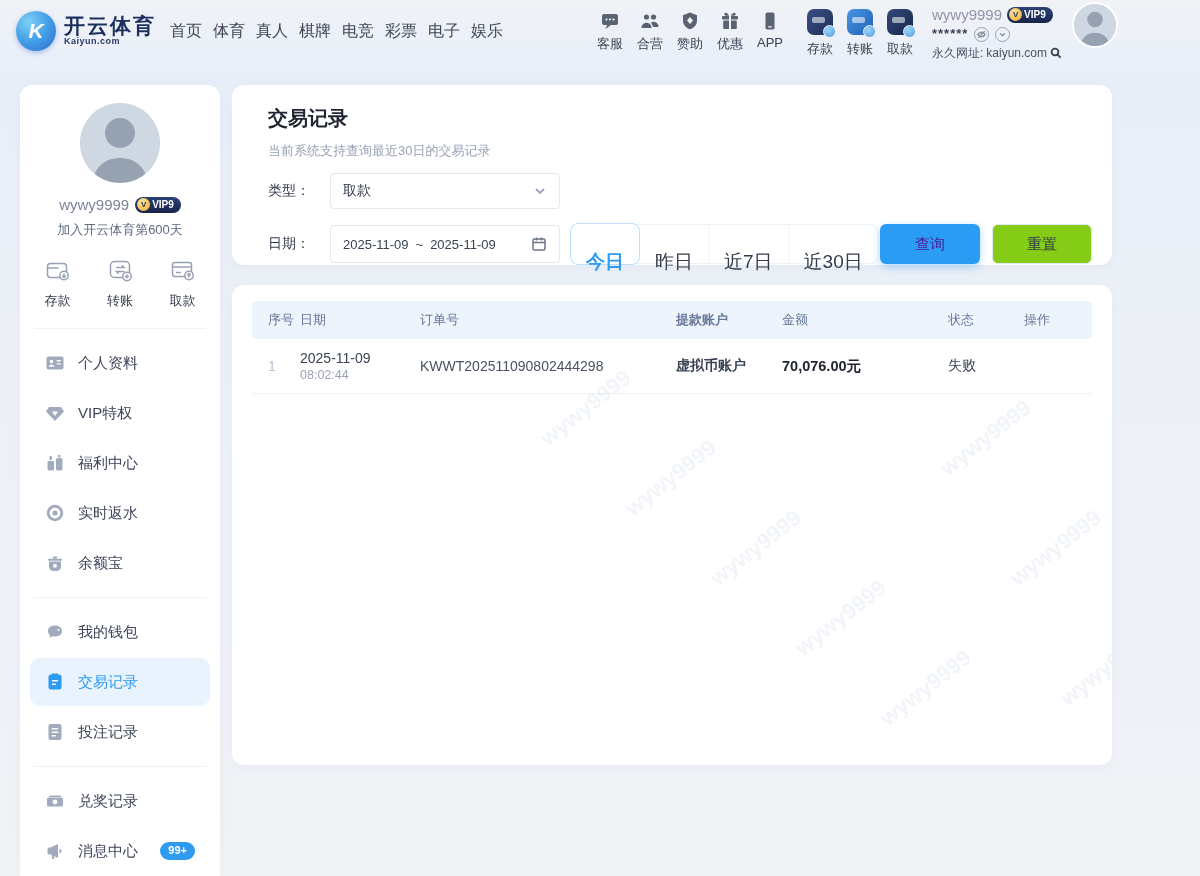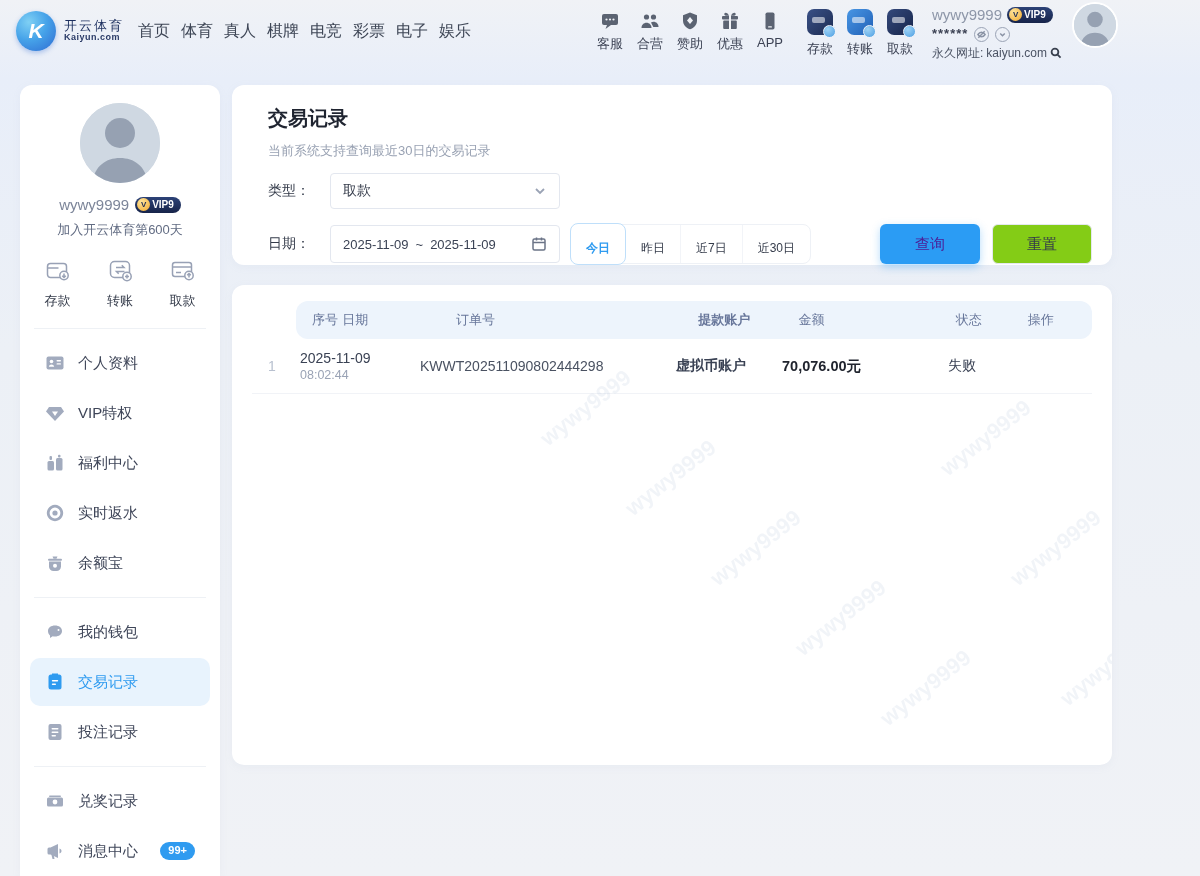--- a/index.html
+++ b/index.html
@@ -21,21 +21,21 @@
   }
   .logo{ display:flex; align-items:center; gap:8px; }
   .logo-circle{
     width:40px; height:40px; border-radius:50%;
     background:radial-gradient(circle at 32% 28%,#7fd0f4 0%,#46a3e9 45%,#2e6ad2 100%);
     color:#fff; display:flex; align-items:center; justify-content:center;
     font-size:21px; font-weight:800; font-style:italic;
     box-shadow:0 2px 5px rgba(46,106,210,.35);
   }
   .logo-text{ line-height:1.05; }
-  .logo-cn{ font-size:13px; font-weight:400; color:#1c2f5e; letter-spacing:2px; }
+  .logo-cn{ font-size:21px; font-weight:700; color:#1c2f5e; letter-spacing:2px; }
   .logo-en{ font-size:9px; font-weight:700; color:#2a3a66; letter-spacing:.5px; }
 
   .main-nav{ display:flex; gap:11px; margin-left:14px; }
   .main-nav a{ font-size:16px; color:#3e4656; text-decoration:none; }
 
   .top-right{ margin-left:auto; display:flex; align-items:flex-start; }
   .ql-group{ display:flex; }
   .ql{ width:40px; display:flex; flex-direction:column; align-items:center; gap:4px; padding-top:9px; cursor:pointer; }
   .ql svg{ width:20px; height:20px; fill:#5b6372; }
   .ql .lbl{ font-size:13px; color:#3c4254; white-space:nowrap; }
@@ -129,42 +129,42 @@
 
   .row-date{ display:flex; align-items:center; margin-top:15px; }
   .date-input{
     width:230px; height:38px; border:1px solid #e3e7ef; border-radius:4px; background:#fff;
     display:flex; align-items:center; gap:7px; padding:0 12px; font-size:13px; color:#3a4254; cursor:pointer;
   }
   .date-input svg{ margin-left:auto; width:16px; height:16px; stroke:#6b7487; fill:none; stroke-width:1.5; }
 
   .ranges{ display:flex; align-items:center; margin-left:10px; height:40px;
     border:1px solid #eef1f6; border-radius:8px; background:#fff; }
-  .range{ padding:4px 15px; font-size:12px; color:#343b4a; line-height:38px; height:38px;
+  .range{ padding:18px 15px; font-size:19px; color:#343b4a; line-height:38px; height:38px;
     border-right:1px solid #f2f4f8; cursor:pointer; white-space:nowrap; }
   .range:last-child{ border-right:none; }
   .range.active{
     border:1px solid #bfdffa; border-radius:8px; color:#2f9bf0; font-weight:600;
     height:42px; line-height:40px; margin:-2px 0 -2px -1px; background:#fff;
   }
 
   .filter-btns{ margin-left:auto; display:flex; gap:12px; }
   .btn{ width:100px; height:40px; border-radius:6px; font-size:15px; cursor:pointer;
     font-family:inherit; display:flex; align-items:center; justify-content:center; }
   .btn-primary{ background:#2b9cf4; color:#4c1d95; border:none; box-shadow:0 3px 8px rgba(43,156,244,.35); }
   .btn-plain{ background:#84cc16; color:#343b4a; border:1px solid #e4e8ef; }
 
   
   .table-panel{
     position:absolute; left:232px; top:285px; width:880px; height:480px;
     background:#fff; border-radius:12px; padding:16px 20px;
     box-shadow:0 2px 8px rgba(150,165,190,.08); overflow:hidden;
   }
-  .thead{ display:flex; align-items:center; height:38px; background:#edf4fc; border-radius:12px;
-    font-size:13px; color:#67769a;margin-left:44px; }
+  .thead{ display:flex; align-items:center; height:38px; background:#edf4fc; border-radius:4px;
+    font-size:13px; color:#67769a; }
   .trow{ display:flex; align-items:center; height:55px; border-bottom:1px solid #f1f3f7; font-size:14px; }
   .col-index{ width:48px; padding-left:16px; }
   .col-date{ width:120px; }
   .col-order{ width:256px; }
   .col-account{ width:106px;font-weight:bold; }
   .col-amount{ width:166px; }
   .col-status{ width:76px; }
   .col-action{ width:68px; }
   .cell-index{ color:#b8c0cf; }
   .cell-date-d{ color:#3a4254; font-size:14px; }

